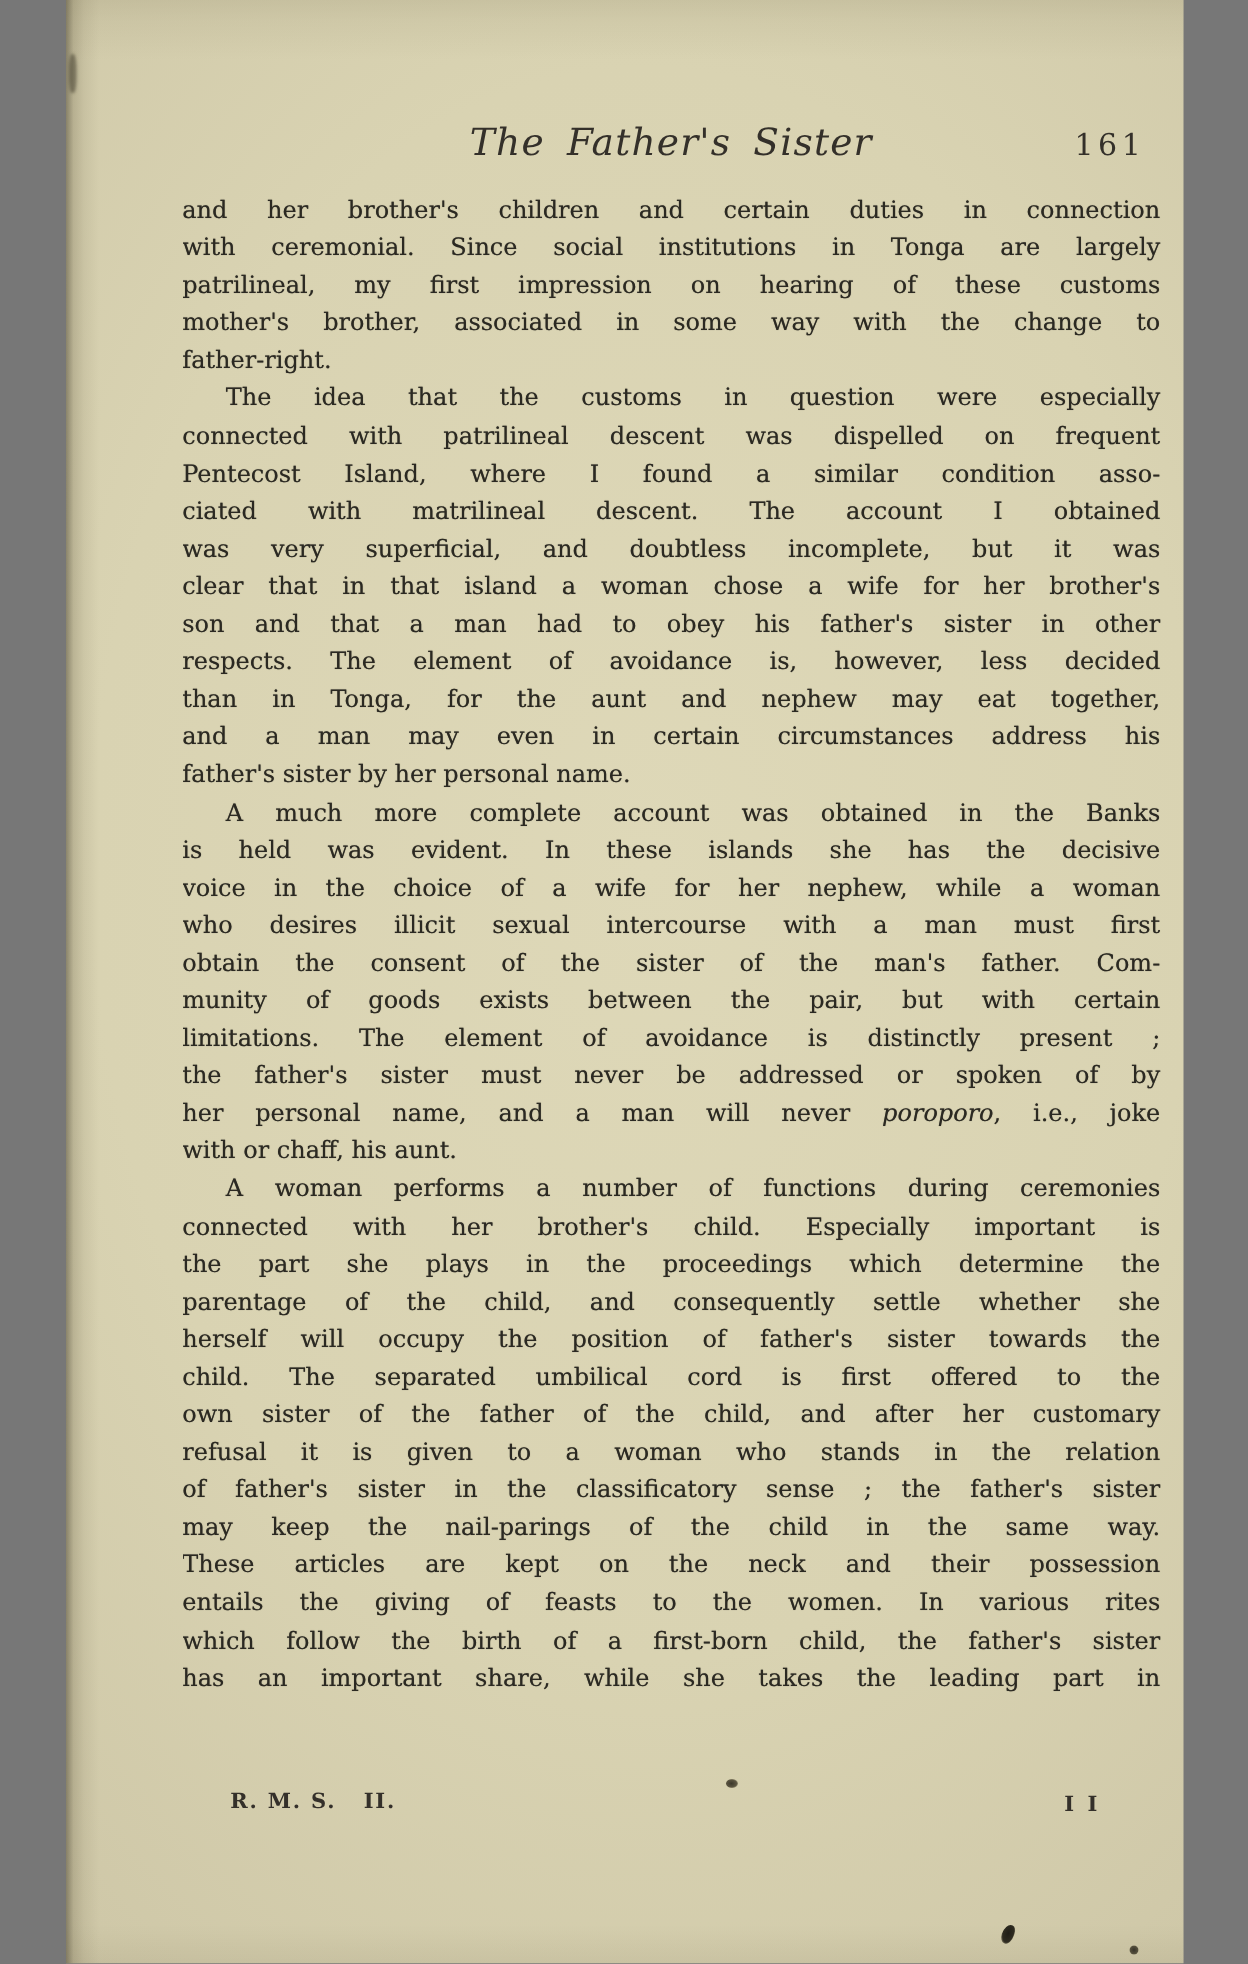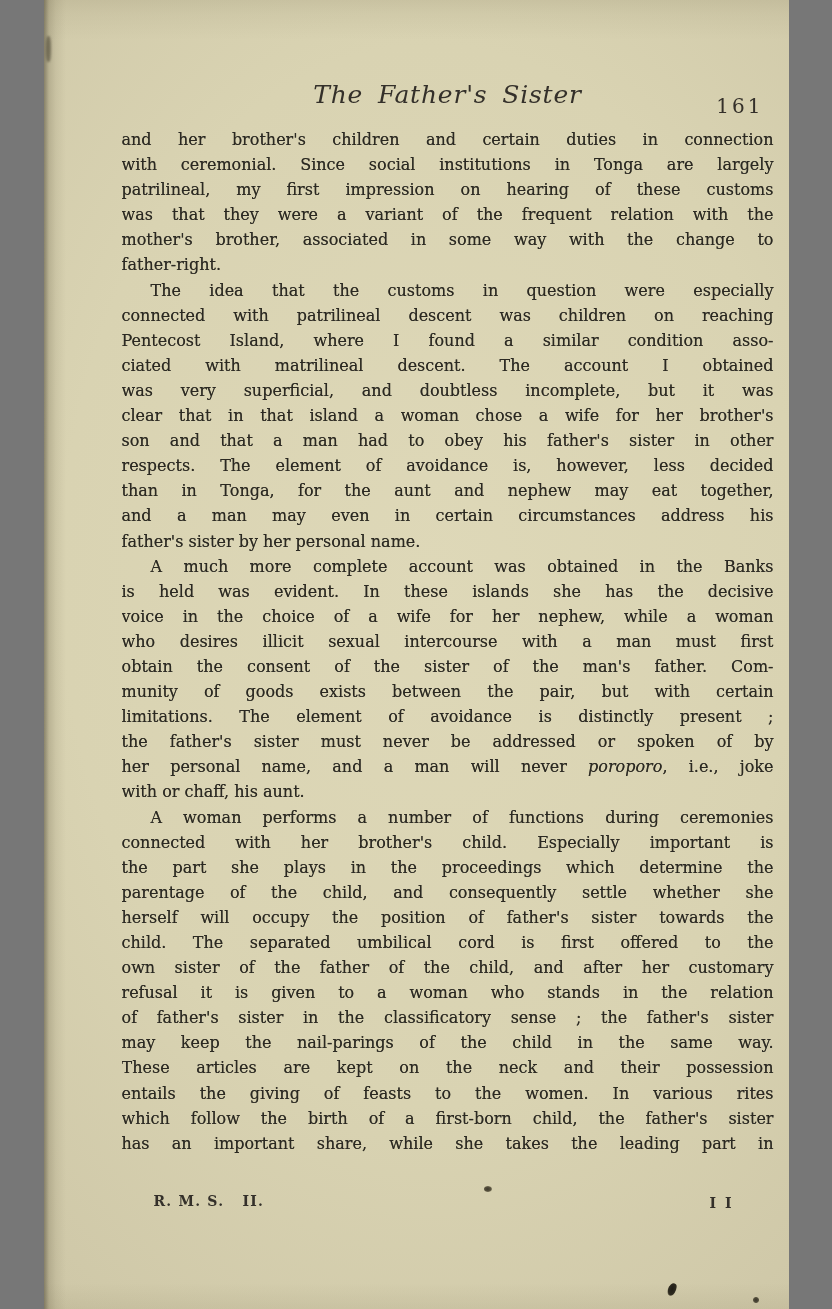--- a/index.html
+++ b/index.html
@@ -18,21 +18,21 @@
   }
   
   .header { position:absolute; left:78px; top:80px; width:652px; height:32px; }
   .running-title {
     position:absolute; left:50%; transform:translateX(-50%);
     font-style:italic; font-size:25px; line-height:30px;
     letter-spacing:0.8px; word-spacing:6px; color:#34302a;
     white-space:pre;
   }
   .page-number {
-    position:absolute; right:10px; top:13px;
+    position:absolute; right:10px; top:3px;
     font-size:20px; line-height:26px; letter-spacing:3px; color:#34302a;
     white-space:pre;
   }
   
   .body-text {
     position:absolute; left:78px; top:127px; width:652px;
     font-size:16px;
     text-shadow:0 0 0.5px rgba(43,41,34,0.65);
   }
   .line {
@@ -66,25 +66,24 @@
 
   <div class="header">
     <div class="running-title">The Father's Sister</div>
     <div class="page-number">161</div>
   </div>
 
   <div class="body-text">
       <div class="line">and her brother's children and certain duties in connection</div>
       <div class="line">with ceremonial. Since social institutions in Tonga are largely</div>
       <div class="line">patrilineal, my first impression on hearing of these customs</div>
-      <div class="line">was that they were a variant of the frequent relation with the</div>
       <div class="line">mother's brother, associated in some way with the change to</div>
       <div class="line last">father-right.</div>
       <div class="line indent">The idea that the customs in question were especially</div>
-      <div class="line">connected with patrilineal descent was children on reaching</div>
+      <div class="line">connected with patrilineal descent was dispelled on frequent</div>
       <div class="line">Pentecost Island, where I found a similar condition asso-</div>
       <div class="line">ciated with matrilineal descent. The account I obtained</div>
       <div class="line">was very superficial, and doubtless incomplete, but it was</div>
       <div class="line">clear that in that island a woman chose a wife for her brother's</div>
       <div class="line">son and that a man had to obey his father's sister in other</div>
       <div class="line">respects. The element of avoidance is, however, less decided</div>
       <div class="line">than in Tonga, for the aunt and nephew may eat together,</div>
       <div class="line">and a man may even in certain circumstances address his</div>
       <div class="line last">father's sister by her personal name.</div>
       <div class="line indent">A much more complete account was obtained in the Banks</div>

